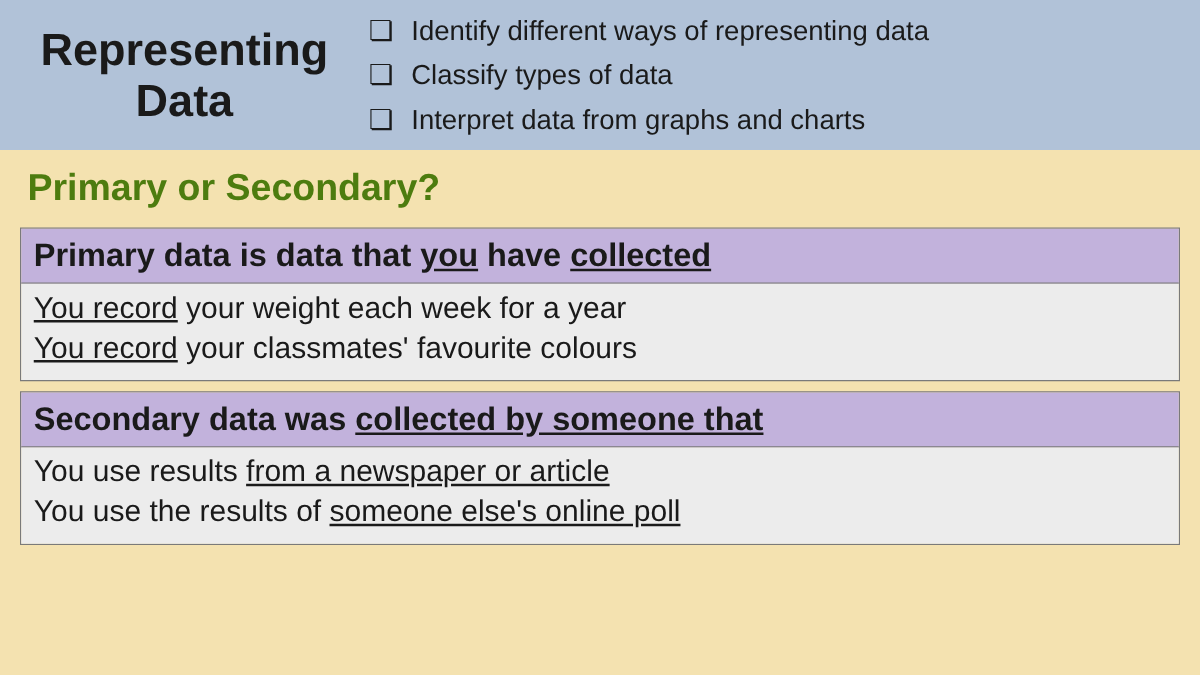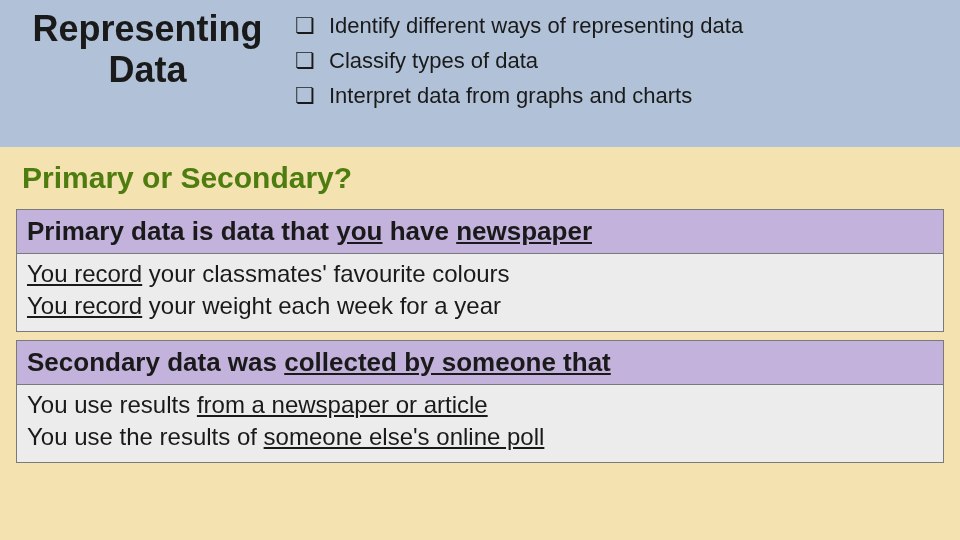--- a/index.html
+++ b/index.html
@@ -6,22 +6,22 @@
   body {
     width: 960px;
     height: 540px;
     font-family: Arial, Helvetica, sans-serif;
     background: #f4e2b0;
     overflow: hidden;
   }
   .header {
     display: flex;
     background: #b1c2d8;
-    height: 147px;
-    align-items: flex-start;
+    height: 120px;
+    align-items: center;
     padding: 8px 0;
   }
   .title {
     width: 295px;
     text-align: center;
     font-size: 36px;
     font-weight: bold;
     color: #1a1a1a;
     line-height: 1.15;
     padding: 0 10px;
@@ -91,25 +91,25 @@
       <span class="checkbox-icon">❏</span>
       <span>Interpret data from graphs and charts</span>
     </div>
   </div>
 </div>
 
 <div class="section-title">Primary or Secondary?</div>
 
 <div class="box">
   <div class="box-header">
-    <span>Primary data is data that </span><span class="u">you</span><span> have </span><span class="u">newspaper</span>
+    <span>Primary data is data that </span><span class="u">you</span><span> have </span><span class="u">collected</span>
   </div>
   <div class="box-body">
+    <div><span class="u">You record</span><span> your weight each week for a year</span></div>
     <div><span class="u">You record</span><span> your classmates' favourite colours</span></div>
-    <div><span class="u">You record</span><span> your weight each week for a year</span></div>
   </div>
 </div>
 
 <div class="box">
   <div class="box-header">
     <span>Secondary data was </span><span class="u">collected by someone that</span>
   </div>
   <div class="box-body">
     <div><span>You use results </span><span class="u">from a newspaper or article</span></div>
     <div><span>You use the results of </span><span class="u">someone else's online poll</span></div>

